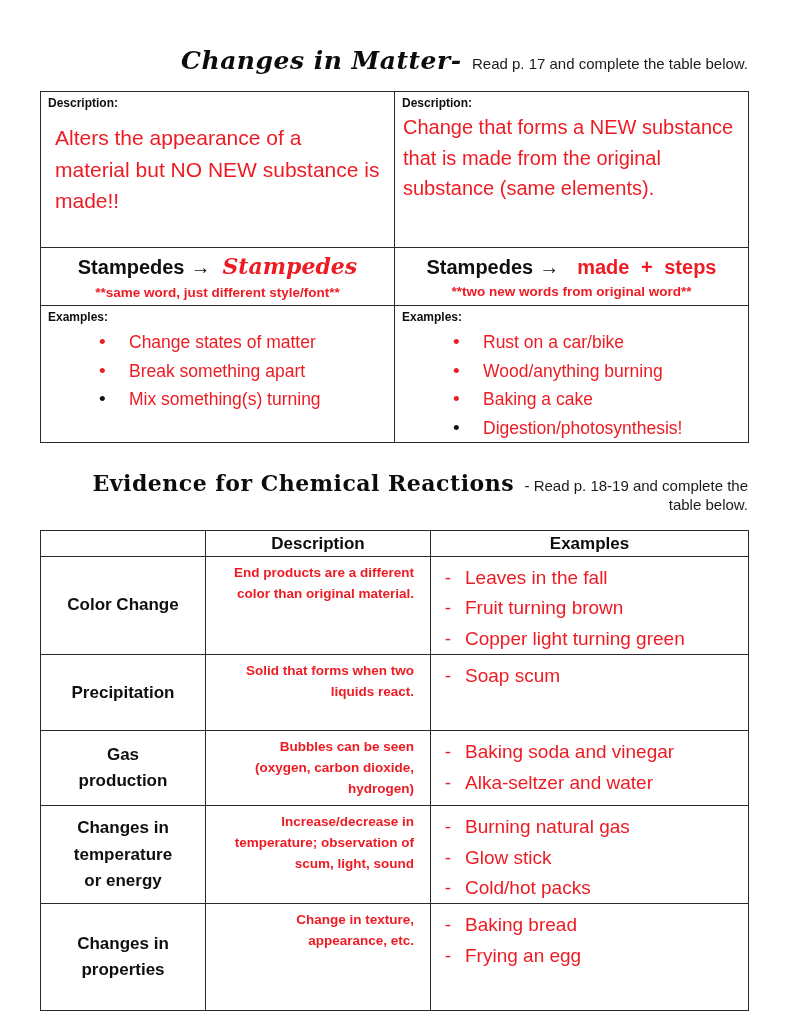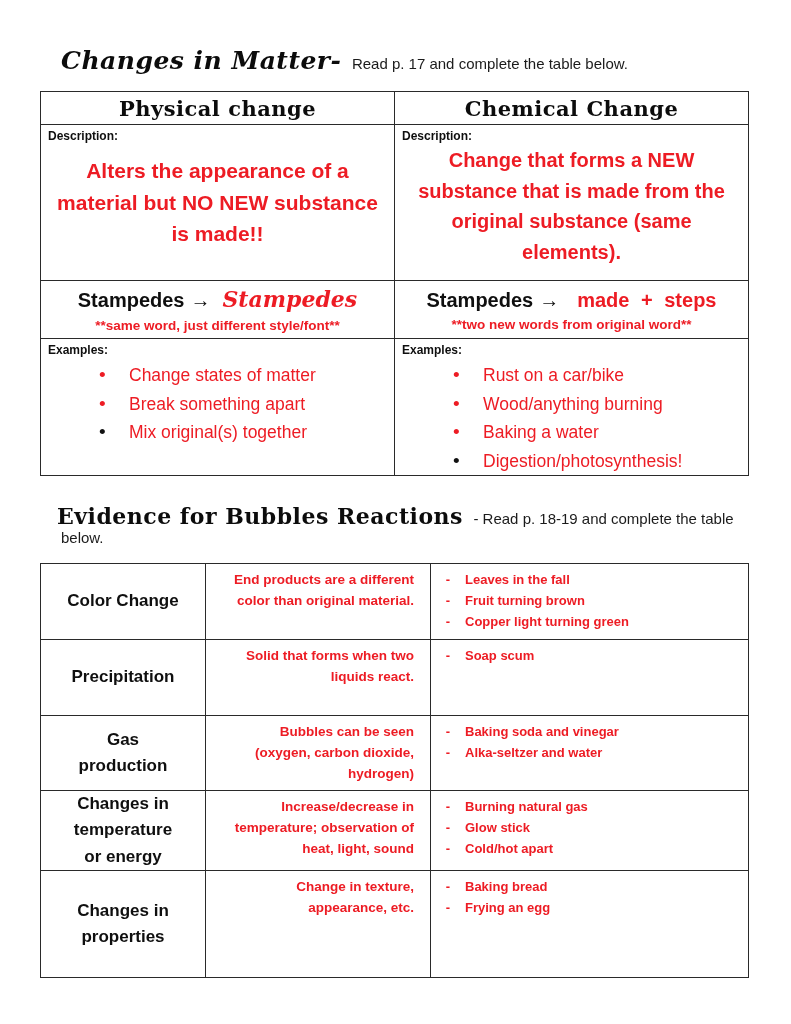--- a/index.html
+++ b/index.html
@@ -6,21 +6,21 @@
   html, body { background: #ffffff; }
   body {
     width: 791px; height: 1024px; margin: 0 auto;
     font-family: "Liberation Sans", sans-serif;
     color: #111111;
     position: relative;
   }
   .page { padding: 46px 43px 0 40px; }
 
   
-  .heading-line { margin-left: 21px; margin-bottom: 16px; }
+  .heading-line { margin-left: 21px; margin-bottom: 16px; text-align: right; }
   .title-slab {
     font-family: "DejaVu Serif", serif;
     font-weight: bold; font-style: italic;
     font-size: 25px; letter-spacing: 0.5px; color: #0c0c0c;
   }
   .title-slab.upright { font-style: normal; font-size: 22px; margin-left: -4px; }
   .title-note { font-size: 15px; color: #1b1b1b; margin-left: 6px; }
 
   
   table { border-collapse: collapse; table-layout: fixed; width: 708px; background: #fff; }
@@ -30,21 +30,21 @@
 
   
   .matter-table th.col-head {
     height: 33px; text-align: center; vertical-align: middle;
     font-family: "DejaVu Serif", serif; font-weight: bold;
     font-size: 21px; color: #0c0c0c; letter-spacing: 0.5px;
   }
   .cell-label { font-size: 12px; font-weight: bold; color: #0f0f0f; padding: 4px 0 0 7px; }
   .matter-table td.desc-cell { height: 156px; }
   .desc-red {
-    font-weight: bold; text-align: center; line-height: 1.5;
+    font-weight: normal; text-align: left; line-height: 1.5;
   }
   .desc-red.left-col  { font-size: 21px; padding: 12px 14px 0 14px; }
   .desc-red.right-col { font-size: 20px; padding: 2px 8px 0 8px; line-height: 1.53; }
 
   .matter-table td.stamp-cell { height: 58px; vertical-align: middle; text-align: center; }
   .stamp-line { font-size: 20px; font-weight: bold; color: #0f0f0f; line-height: 1.2; }
   .stamp-arrow { font-weight: bold; padding: 0 4px 0 6px; }
   .stamp-script {
     font-family: "DejaVu Serif", cursive;
     font-style: italic; font-weight: bold; font-size: 22px; padding-left: 8px;
@@ -74,45 +74,41 @@
     padding: 0 23px;
   }
   .evidence-table td.row-desc {
     text-align: right; font-size: 13.5px; font-weight: bold; line-height: 1.55;
     padding: 6px 16px 0 16px;
   }
   .evidence-table td.row-ex { padding: 6px 6px 0 0; }
   ul.dashes { list-style: none; }
   ul.dashes li {
     display: flex; align-items: flex-start;
-    font-size: 13px; font-weight: bold; line-height: 1.6;
+    font-size: 19px; font-weight: normal; line-height: 1.6;
   }
   .dash { flex: 0 0 34px; text-align: center; }
   .dash::before { content: "-"; color: #ed1c24; }
 </style>
 </head>
 <body>
 
 <div class="page">
 
   <div class="heading-line">
     <span class="title-slab">Changes in Matter-</span>
     <span class="title-note">Read p. 17 and complete the table below.</span>
   </div>
 
   <table class="matter-table">
     <colgroup>
         <col style="width:354px">
         <col style="width:354px">
       </colgroup>
     <tbody>
-        <tr>
-      <th class="col-head">Physical change</th>
-      <th class="col-head">Chemical Change</th>
-    </tr>
 
     <tr>
       <td class="desc-cell">
         <div class="cell-label">Description:</div>
         <div class="desc-red left-col red">Alters the appearance of a material but NO NEW substance is made!!</div>
       </td>
       <td class="desc-cell">
         <div class="cell-label">Description:</div>
         <div class="desc-red right-col red">Change that forms a NEW substance that is made from the original substance (same elements).</div>
       </td>
@@ -140,61 +136,66 @@
           <li>
             <span class="dot" data-bullet="red"></span>
             <span class="red">Change states of matter</span>
           </li>
           <li>
             <span class="dot" data-bullet="red"></span>
             <span class="red">Break something apart</span>
           </li>
           <li>
             <span class="dot" data-bullet="black"></span>
-            <span class="red">Mix original(s) together</span>
+            <span class="red">Mix something(s) turning</span>
           </li>
         </ul>
       </td>
       <td class="ex-cell">
         <div class="cell-label">Examples:</div>
         <ul class="bullets">
           <li>
             <span class="dot" data-bullet="red"></span>
             <span class="red">Rust on a car/bike</span>
           </li>
           <li>
             <span class="dot" data-bullet="red"></span>
             <span class="red">Wood/anything burning</span>
           </li>
           <li>
             <span class="dot" data-bullet="red"></span>
-            <span class="red">Baking a water</span>
+            <span class="red">Baking a cake</span>
           </li>
           <li>
             <span class="dot" data-bullet="black"></span>
             <span class="red">Digestion/photosynthesis!</span>
           </li>
         </ul>
       </td>
     </tr>
   </tbody>
     </table>
 
   <div class="evidence-section heading-line">
-    <span class="title-slab upright">Evidence for Bubbles Reactions</span>
+    <span class="title-slab upright">Evidence for Chemical Reactions</span>
     <span class="title-note">- Read p. 18-19 and complete the table below.</span>
   </div>
 
   <table class="evidence-table">
     <colgroup>
         <col style="width:165px">
         <col style="width:225px">
         <col style="width:318px">
       </colgroup>
     <tbody>
+        <tr>
+      <th class="col-head"></th>
+      <th class="col-head">Description</th>
+      <th class="col-head">Examples</th>
+    </tr>
 
     <tr style="height:76px">
       <td class="row-label">Color Change</td>
       <td class="row-desc red">End products are a different color than original material.</td>
       <td class="row-ex">
         <ul class="dashes">
           <li>
                 <span class="dash"></span>
                 <span class="red">Leaves in the fall</span>
               </li>
@@ -235,34 +236,34 @@
           <li>
                 <span class="dash"></span>
                 <span class="red">Alka-seltzer and water</span>
               </li>
         </ul>
       </td>
     </tr>
 
     <tr style="height:75px">
       <td class="row-label">Changes in temperature or energy</td>
-      <td class="row-desc red">Increase/decrease in temperature; observation of heat, light, sound</td>
+      <td class="row-desc red">Increase/decrease in temperature; observation of scum, light, sound</td>
       <td class="row-ex">
         <ul class="dashes">
           <li>
                 <span class="dash"></span>
                 <span class="red">Burning natural gas</span>
               </li>
           <li>
                 <span class="dash"></span>
                 <span class="red">Glow stick</span>
               </li>
           <li>
                 <span class="dash"></span>
-                <span class="red">Cold/hot apart</span>
+                <span class="red">Cold/hot packs</span>
               </li>
         </ul>
       </td>
     </tr>
 
     <tr style="height:107px">
       <td class="row-label">Changes in properties</td>
       <td class="row-desc red">Change in texture, appearance, etc.</td>
       <td class="row-ex">
         <ul class="dashes">

